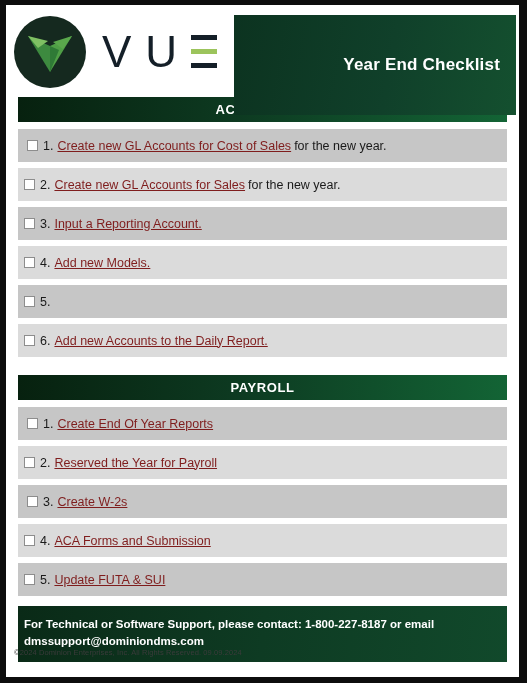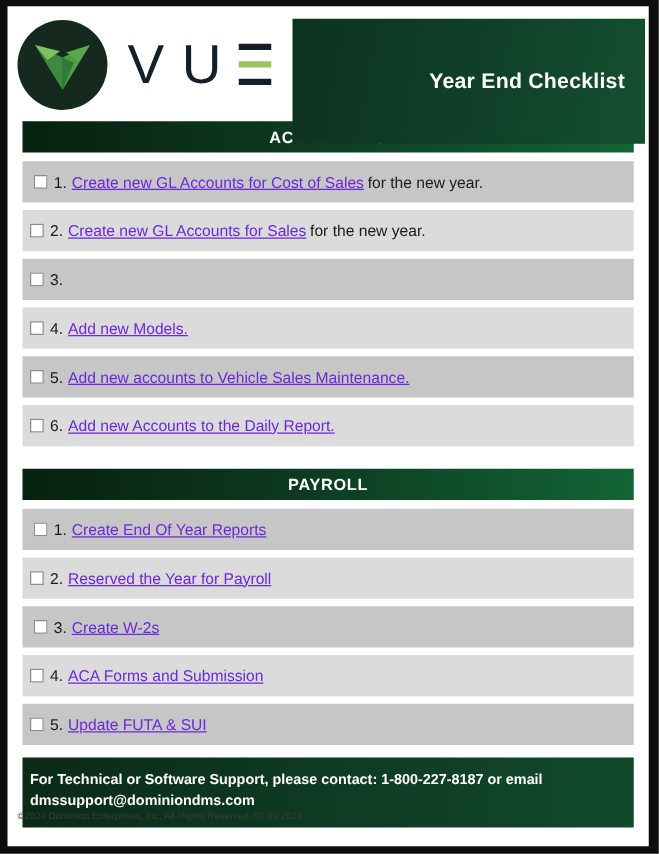--- a/index.html
+++ b/index.html
@@ -141,21 +141,21 @@
     flex: 0 0 auto;
     margin-right: 5px;
     box-sizing: border-box;
   }
   .num {
     margin-right: 4px;
     color: #1a1a1a;
     font-size: 12.5px;
   }
   .link {
-    color: #6d28d9;
+    color: #7f1d1d;
     text-decoration: underline;
     font-size: 12.5px;
     cursor: pointer;
   }
   .tail {
     color: #1a1a1a;
     font-size: 12.5px;
     margin-left: 3px;
     text-align: right;
   }
@@ -228,34 +228,34 @@
     <div class="item-row shade-b">
       <span class="chk"></span>
       <span class="num">2.</span>
       <span class="link">Create new GL Accounts for Sales</span>
       <span class="tail">for the new year.</span>
     </div>
 
     <div class="item-row shade-a">
       <span class="chk"></span>
       <span class="num">3.</span>
+      <span class="link">Input a Reporting Account.</span>
       <span class="tail"></span>
     </div>
 
     <div class="item-row shade-b">
       <span class="chk"></span>
       <span class="num">4.</span>
       <span class="link">Add new Models.</span>
       <span class="tail"></span>
     </div>
 
     <div class="item-row shade-a">
       <span class="chk"></span>
       <span class="num">5.</span>
-      <span class="link">Add new accounts to Vehicle Sales Maintenance.</span>
       <span class="tail"></span>
     </div>
 
     <div class="item-row shade-b">
       <span class="chk"></span>
       <span class="num">6.</span>
       <span class="link">Add new Accounts to the Daily Report.</span>
       <span class="tail"></span>
     </div>
 

